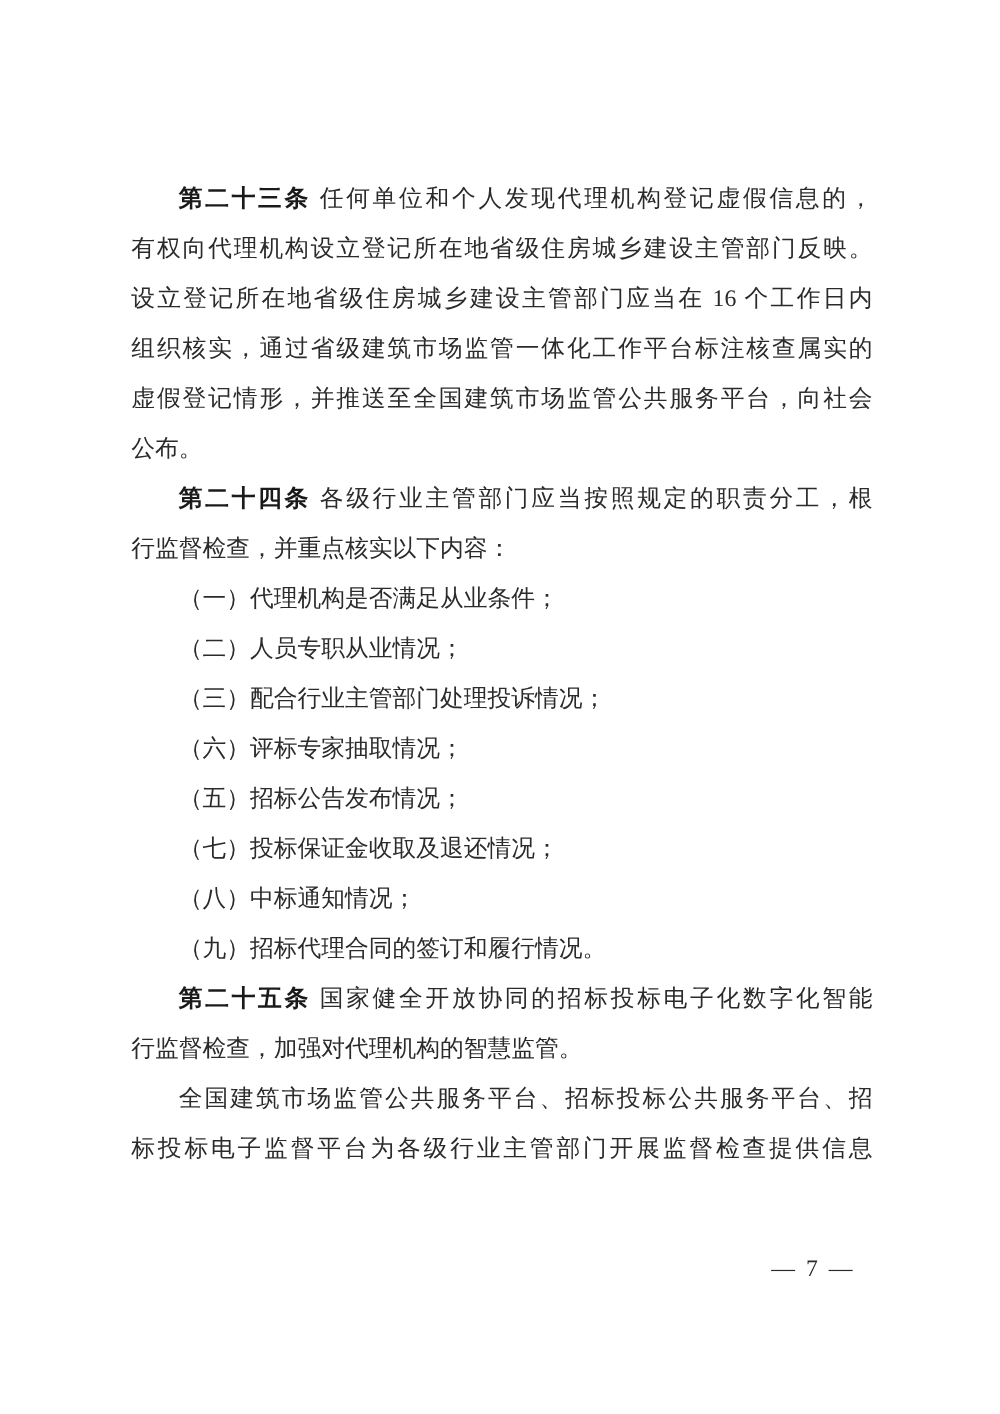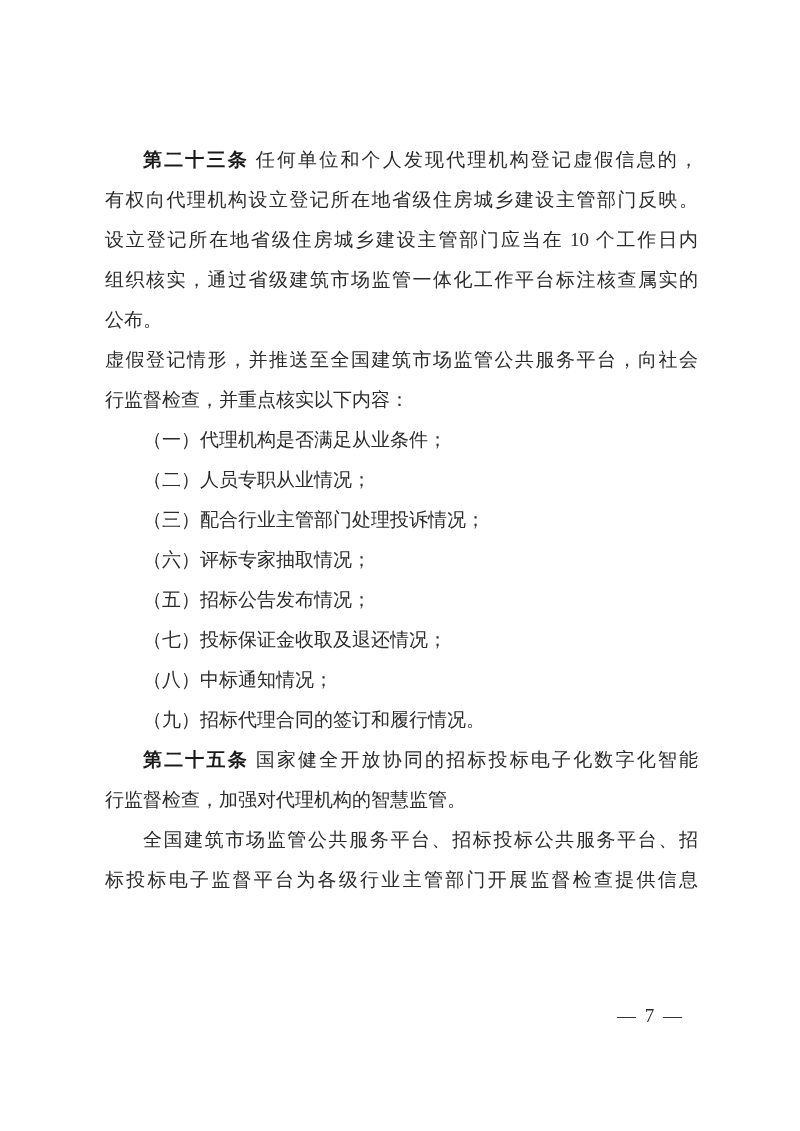--- a/index.html
+++ b/index.html
@@ -55,24 +55,25 @@
     letter-spacing: 2px;
   }
 </style>
 </head>
 <body>
 
 <div class="page">
   <div class="text-block">
       <div class="line indent justify"><span class="seg-bold">第二十三条</span><span> 任何单位和个人发现代理机构登记虚假信息的，</span></div>
       <div class="line justify"><span>有权向代理机构设立登记所在地省级住房城乡建设主管部门反映。</span></div>
-      <div class="line justify"><span>设立登记所在地省级住房城乡建设主管部门应当在 10 个工作日内</span></div>
+      <div class="line justify"><span>设立登记所在地省级住房城乡建设主管部门应当在 16 个工作日内</span></div>
       <div class="line justify"><span>组织核实，通过省级建筑市场监管一体化工作平台标注核查属实的</span></div>
+      <div class="line justify"><span>虚假登记情形，并推送至全国建筑市场监管公共服务平台，向社会</span></div>
       <div class="line"><span>公布。</span></div>
-      <div class="line justify"><span>虚假登记情形，并推送至全国建筑市场监管公共服务平台，向社会</span></div>
+      <div class="line indent justify"><span class="seg-bold">第二十四条</span><span> 各级行业主管部门应当按照规定的职责分工，根</span></div>
       <div class="line"><span>行监督检查，并重点核实以下内容：</span></div>
       <div class="line indent"><span>（一）代理机构是否满足从业条件；</span></div>
       <div class="line indent"><span>（二）人员专职从业情况；</span></div>
       <div class="line indent"><span>（三）配合行业主管部门处理投诉情况；</span></div>
       <div class="line indent"><span>（六）评标专家抽取情况；</span></div>
       <div class="line indent"><span>（五）招标公告发布情况；</span></div>
       <div class="line indent"><span>（七）投标保证金收取及退还情况；</span></div>
       <div class="line indent"><span>（八）中标通知情况；</span></div>
       <div class="line indent"><span>（九）招标代理合同的签订和履行情况。</span></div>
       <div class="line indent justify"><span class="seg-bold">第二十五条</span><span> 国家健全开放协同的招标投标电子化数字化智能</span></div>

